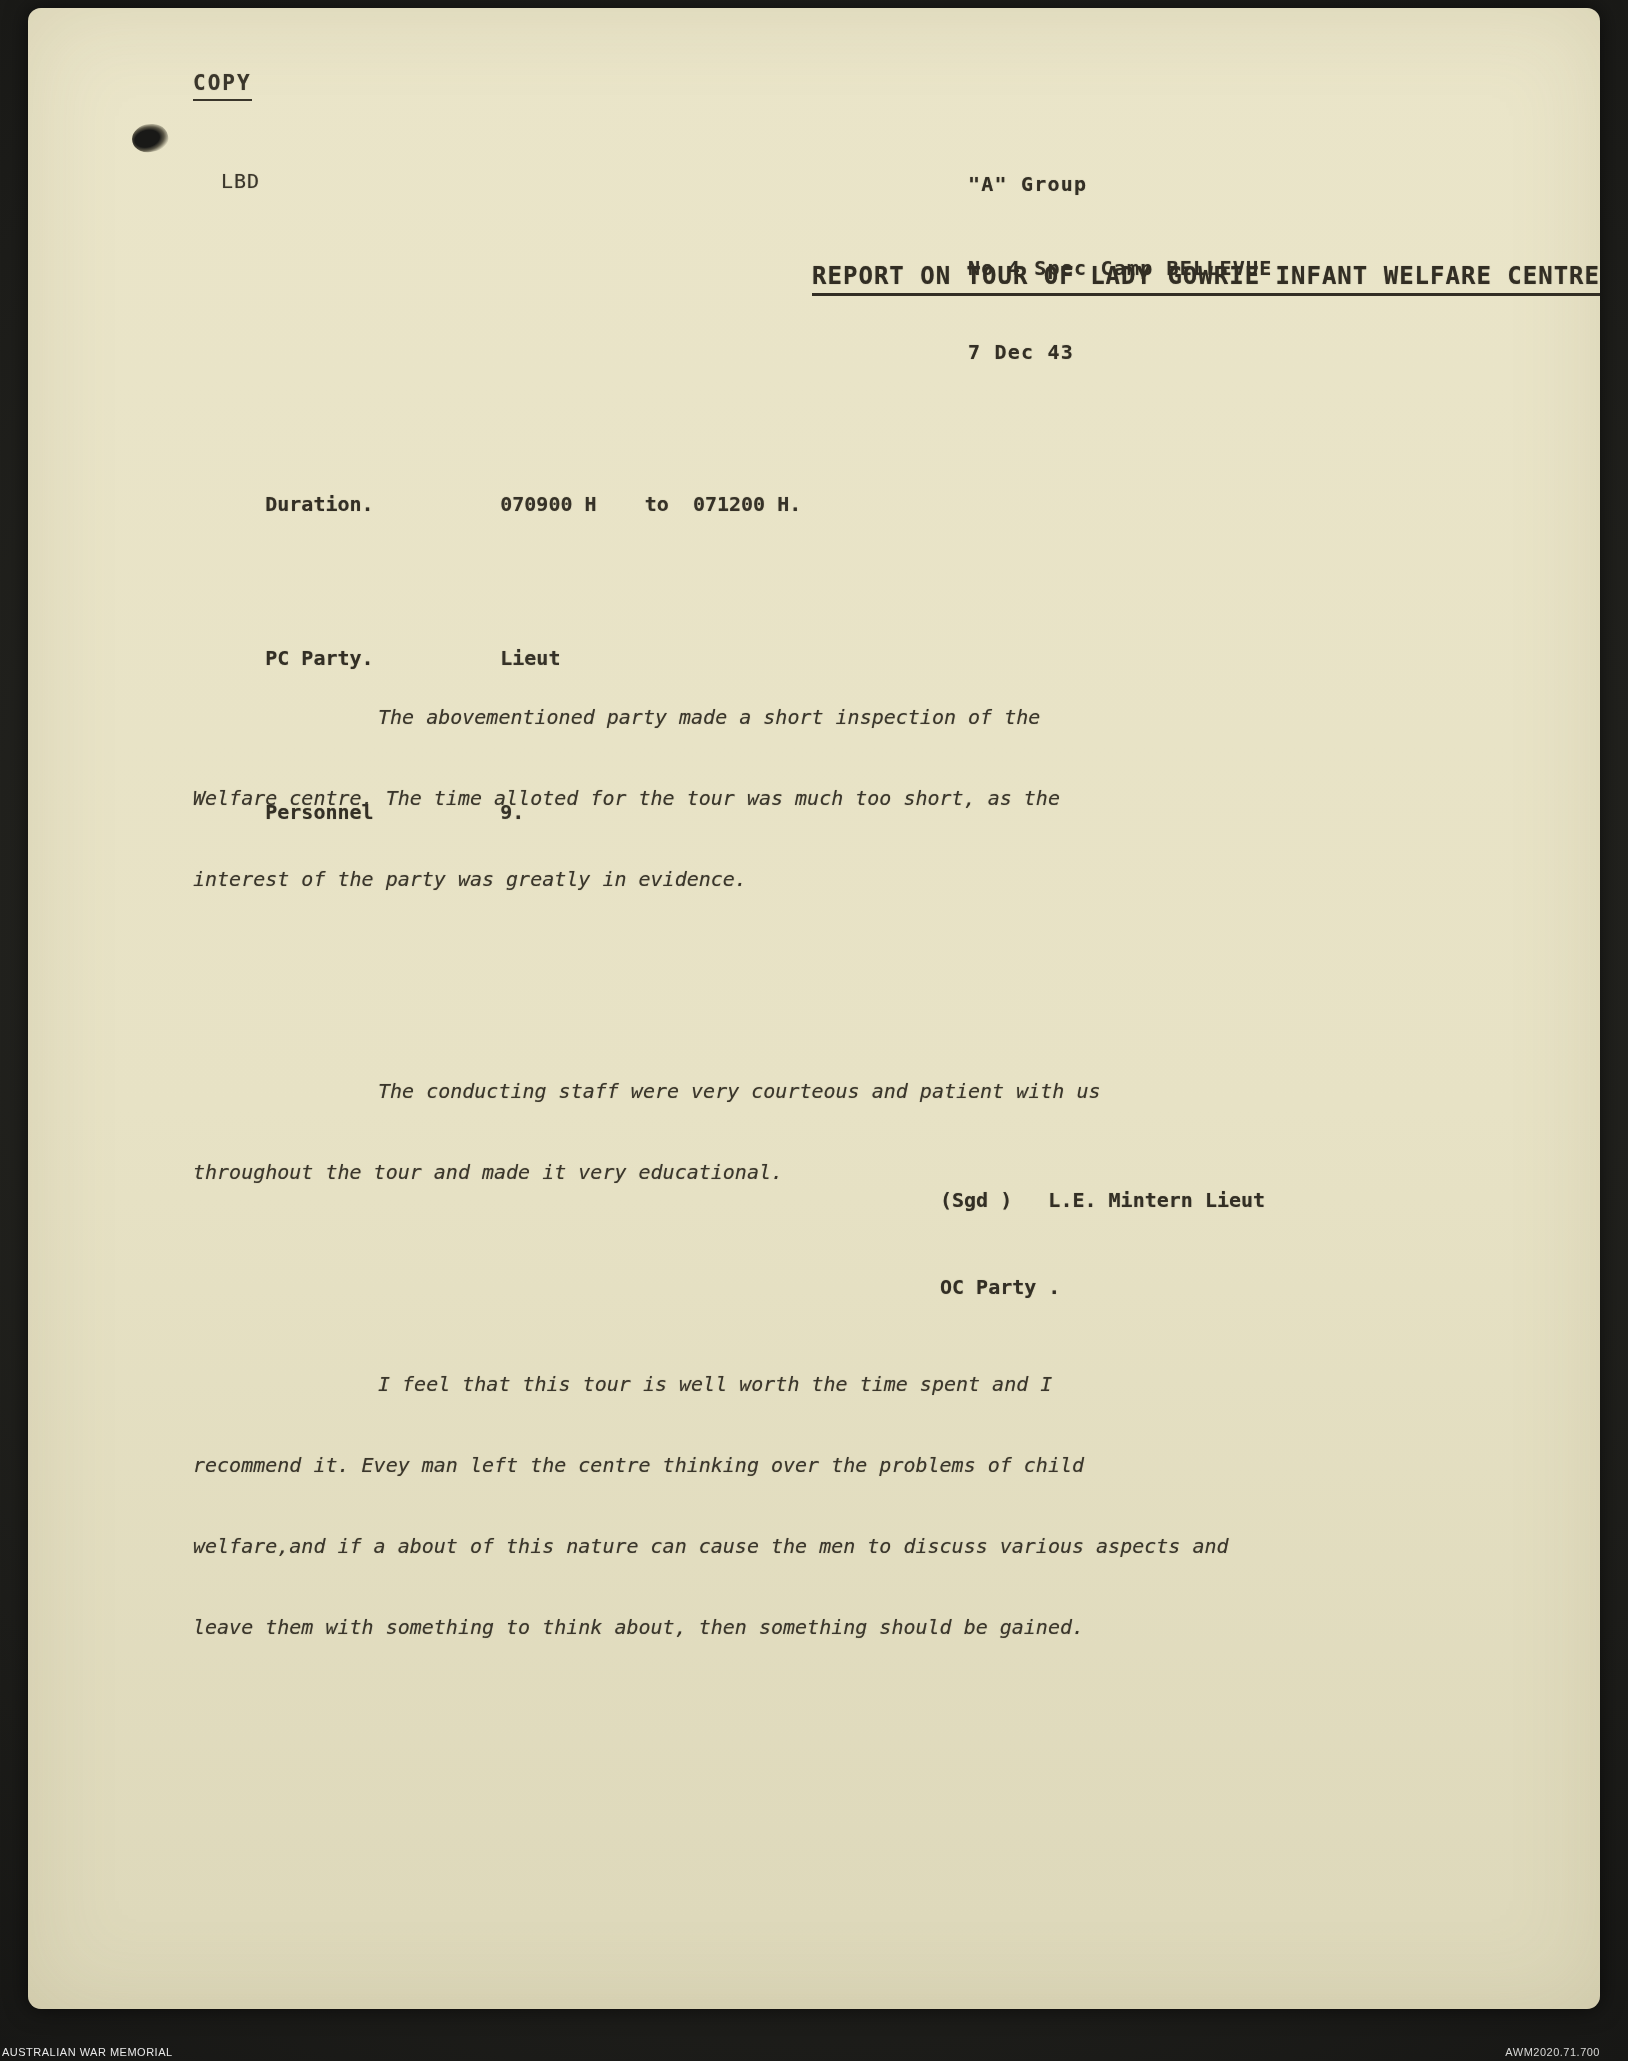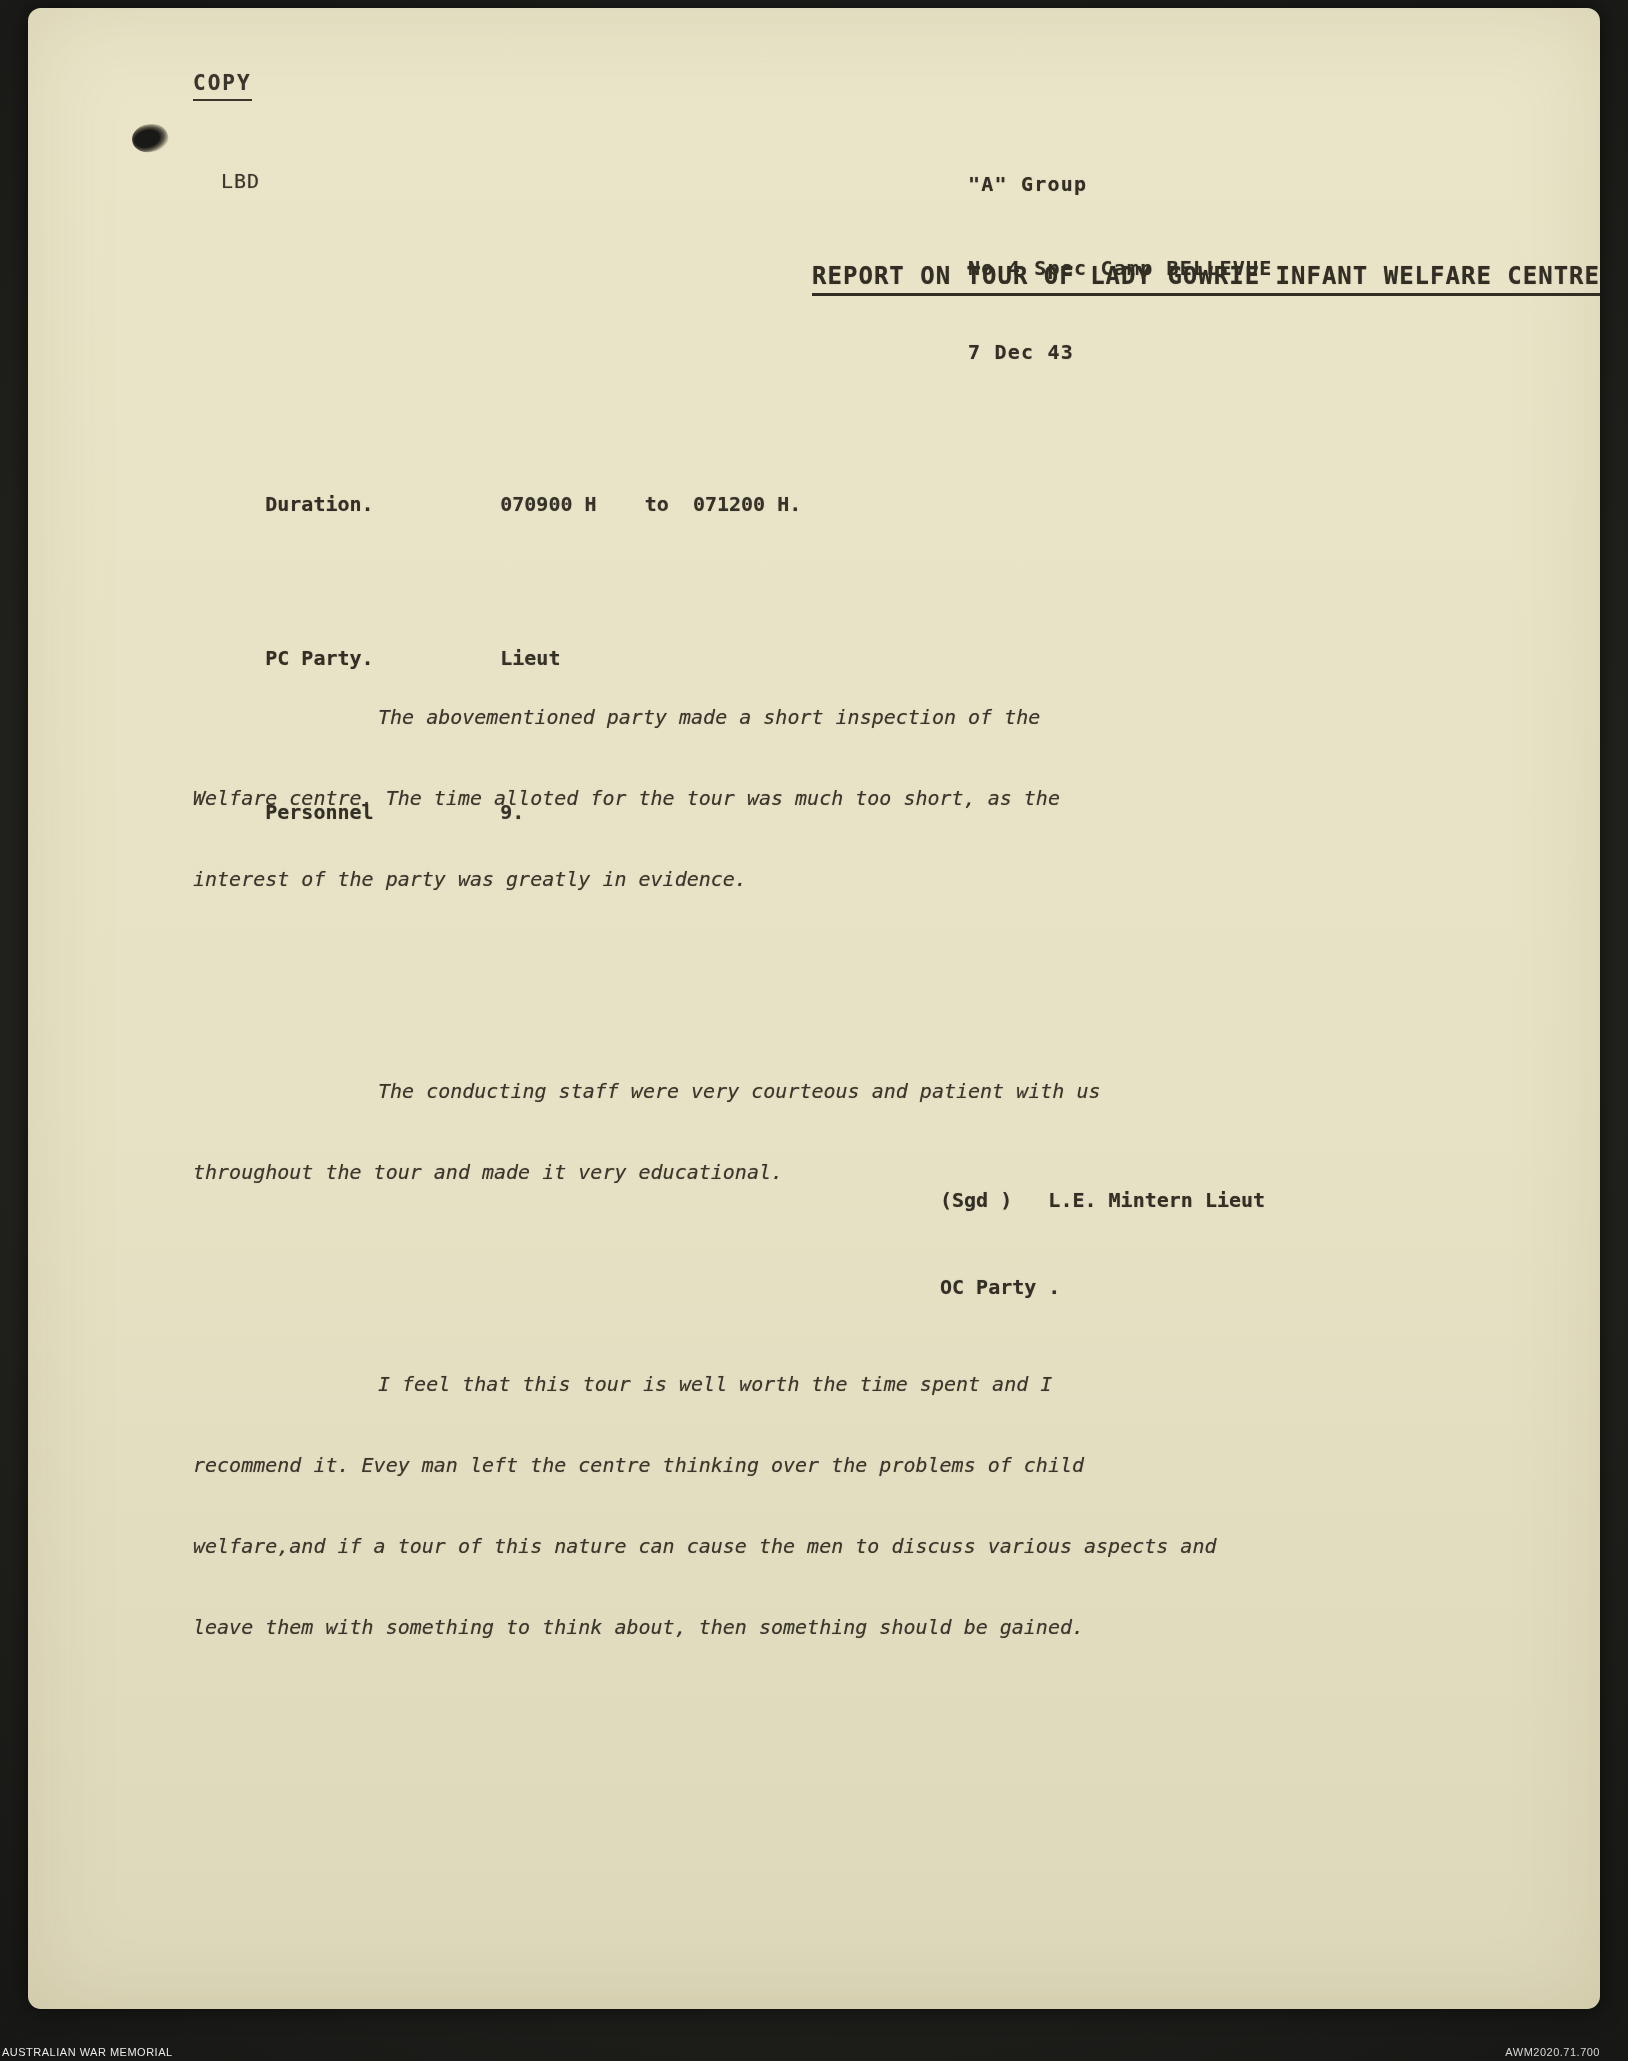--- a/index.html
+++ b/index.html
@@ -187,21 +187,21 @@
       <div class="line">Welfare centre. The time alloted for the tour was much too short, as the</div>
       <div class="line">interest of the party was greatly in evidence.</div>
     </div>
     <div class="para">
       <div class="line indent">The conducting staff were very courteous and patient with us</div>
       <div class="line">throughout the tour and made it very educational.</div>
     </div>
     <div class="para">
       <div class="line indent">I feel that this tour is well worth the time spent and I</div>
       <div class="line">recommend it. Evey man left the centre thinking over the problems of child</div>
-      <div class="line">welfare,and if a tour of this nature can cause the men to discuss various aspects and</div>
+      <div class="line">welfare,and if a about of this nature can cause the men to discuss various aspects and</div>
       <div class="line">leave them with something to think about, then something should be gained.</div>
     </div>
   </div>
 
   <div class="ink signature">
     <div class="line">(Sgd )   L.E. Mintern Lieut</div>
     <div class="line">OC Party .</div>
   </div>
 
 </div>

